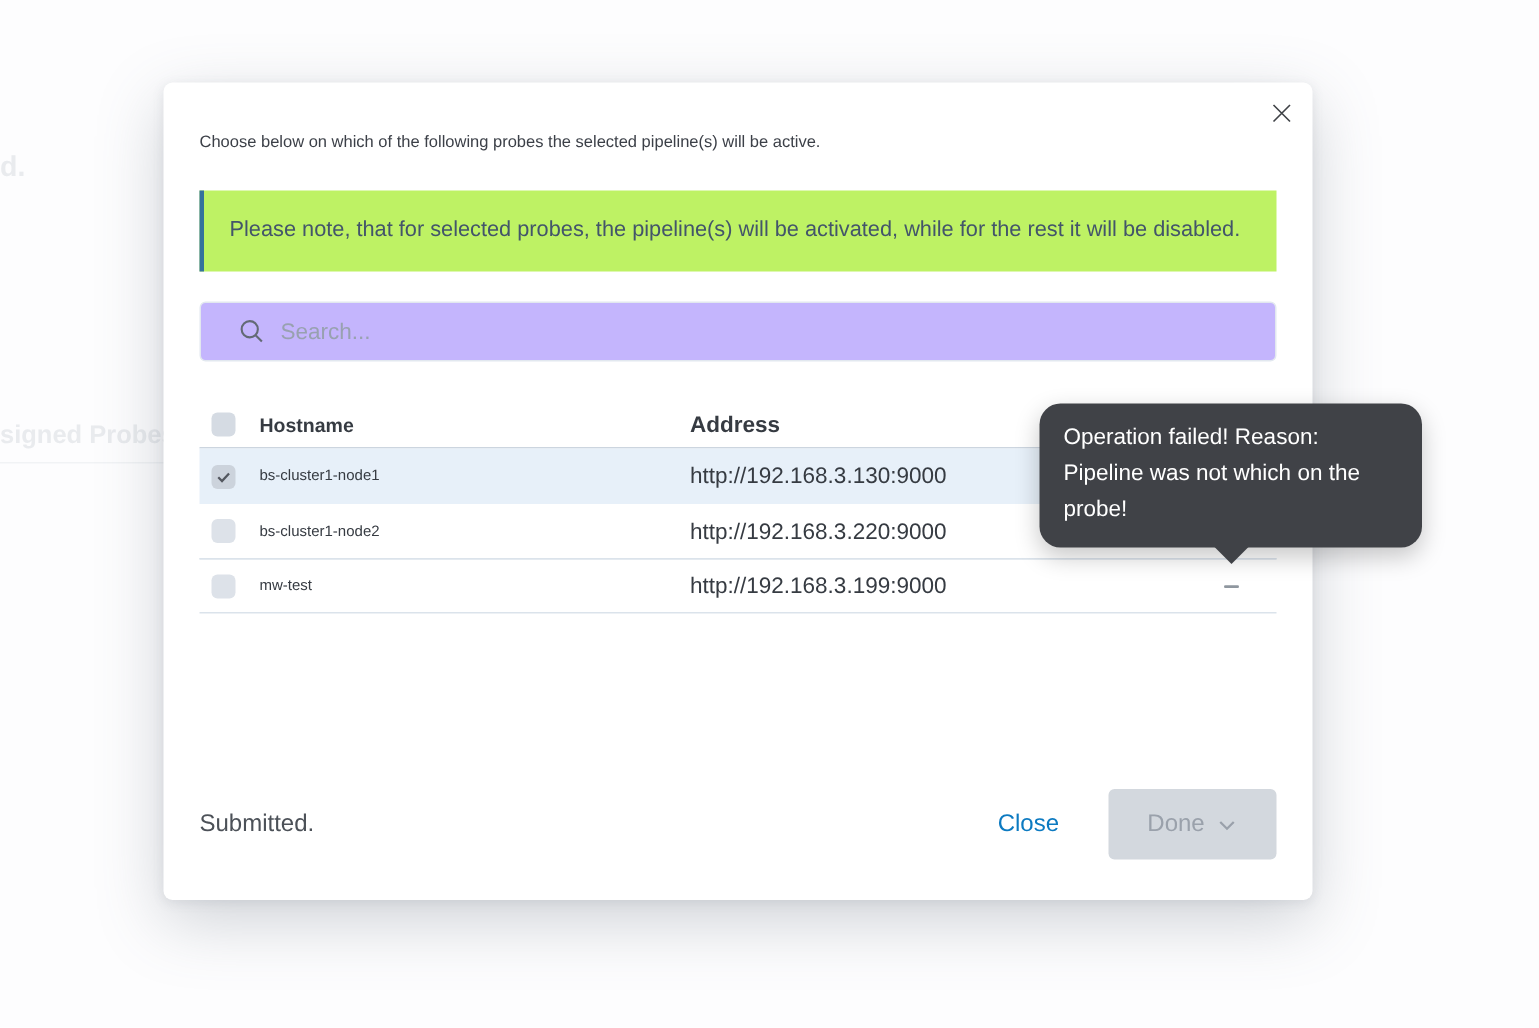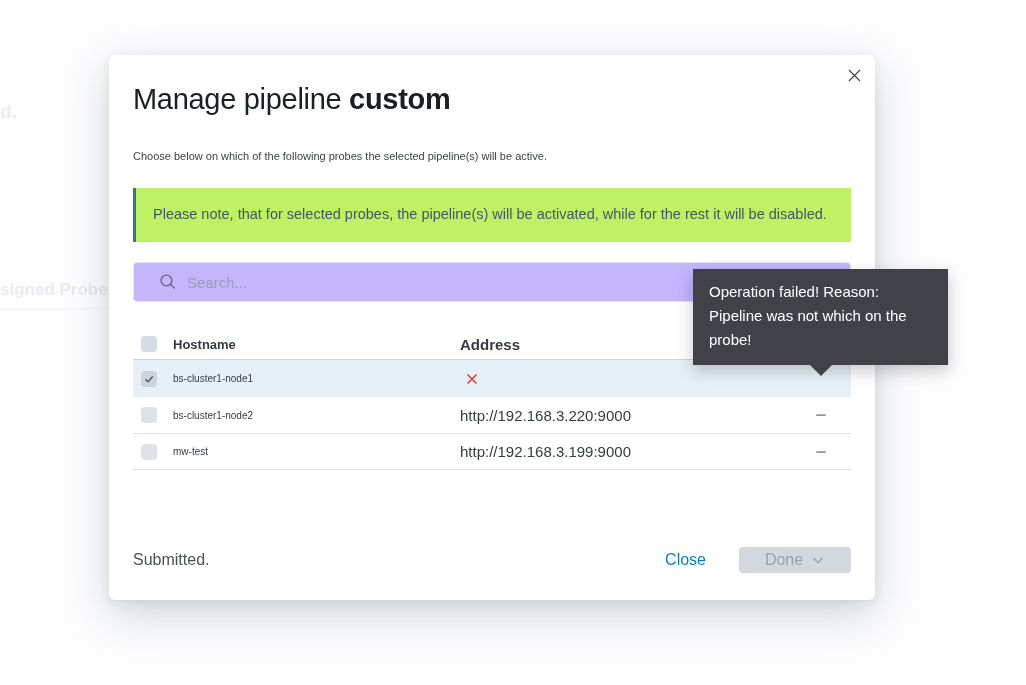--- a/index.html
+++ b/index.html
@@ -77,30 +77,30 @@
     position:absolute; left:24px; right:24px; bottom:27px;
     display:flex; align-items:center;
   }
   .footer-status { font-size:16px; color:#4c5158; }
   .spacer { flex:1; }
   .close-link {
     background:none; border:none; cursor:pointer;
     font-family:"Liberation Sans", sans-serif; font-size:16px; color:#0c7ac1;
   }
   .done-btn {
-    margin-left:33px; width:112px; height:26px; border:none; border-radius:4px;
+    margin-left:33px; width:112px; height:47px; border:none; border-radius:4px;
     background:#d3d8de; color:#9aa1ab; font-family:"Liberation Sans", sans-serif;
     font-size:16px; display:flex; align-items:center; justify-content:center; gap:8px;
     cursor:not-allowed;
   }
 
   
   .tooltip {
     position:absolute; left:693px; top:269px; width:255px;
-    background:#404247; color:#ffffff; border-radius:0;
+    background:#404247; color:#ffffff; border-radius:14px;
     padding:11px 16px 13px 16px; font-size:15px; line-height:24px;
     box-shadow:0 6px 16px rgba(0,0,0,.22); z-index:10;
   }
   .tooltip-arrow {
     position:absolute; left:116px; bottom:-11px; width:0; height:0;
     border-left:12px solid transparent; border-right:12px solid transparent;
     border-top:12px solid #404247;
   }
 </style>
 </head>
@@ -120,21 +120,20 @@
 <div class="ghost-line"></div>
 
 <div class="modal">
 
   <button class="modal-close" aria-label="close">
     <svg width="15" height="15" viewBox="0 0 15 15">
         <path d="M2 2 L13 13 M13 2 L2 13" stroke="#3f4246" stroke-width="1.1" fill="none"></path>
       </svg>
   </button>
 
-  <h1 class="modal-title"><span>Manage pipeline </span><b>custom</b></h1>
 
   <p class="modal-desc">Choose below on which of the following probes the selected pipeline(s) will be active.</p>
 
   <div class="callout">
     <span>Please note, that for selected probes, the pipeline(s) will be activated, while for the rest it will be disabled.</span>
   </div>
 
   <div class="search-box">
     <span style="display:flex;">
       <svg width="18" height="18" viewBox="0 0 18 18">
@@ -158,20 +157,21 @@
 
     <div class="trow row-selected">
       <span class="cb-cell">
         <span class="checkbox checked">
           <svg width="12" height="12" viewBox="0 0 12 12">
               <path d="M2.5 6.2 L5 8.7 L9.7 3.6" stroke="#53575f" stroke-width="1.5" fill="none"></path>
             </svg>
         </span>
       </span>
       <span class="host-cell">bs-cluster1-node1</span>
+      <span class="addr-cell">http://192.168.3.130:9000</span>
       <span class="status-cell">
         <svg width="14" height="14" viewBox="0 0 14 14">
             <path d="M2.5 2.5 L11.5 11.5 M11.5 2.5 L2.5 11.5" stroke="#dc4138" stroke-width="1.6" fill="none"></path>
           </svg>
       </span>
     </div>
 
     <div class="trow row-line">
       <span class="cb-cell">
           <span class="checkbox"></span>

